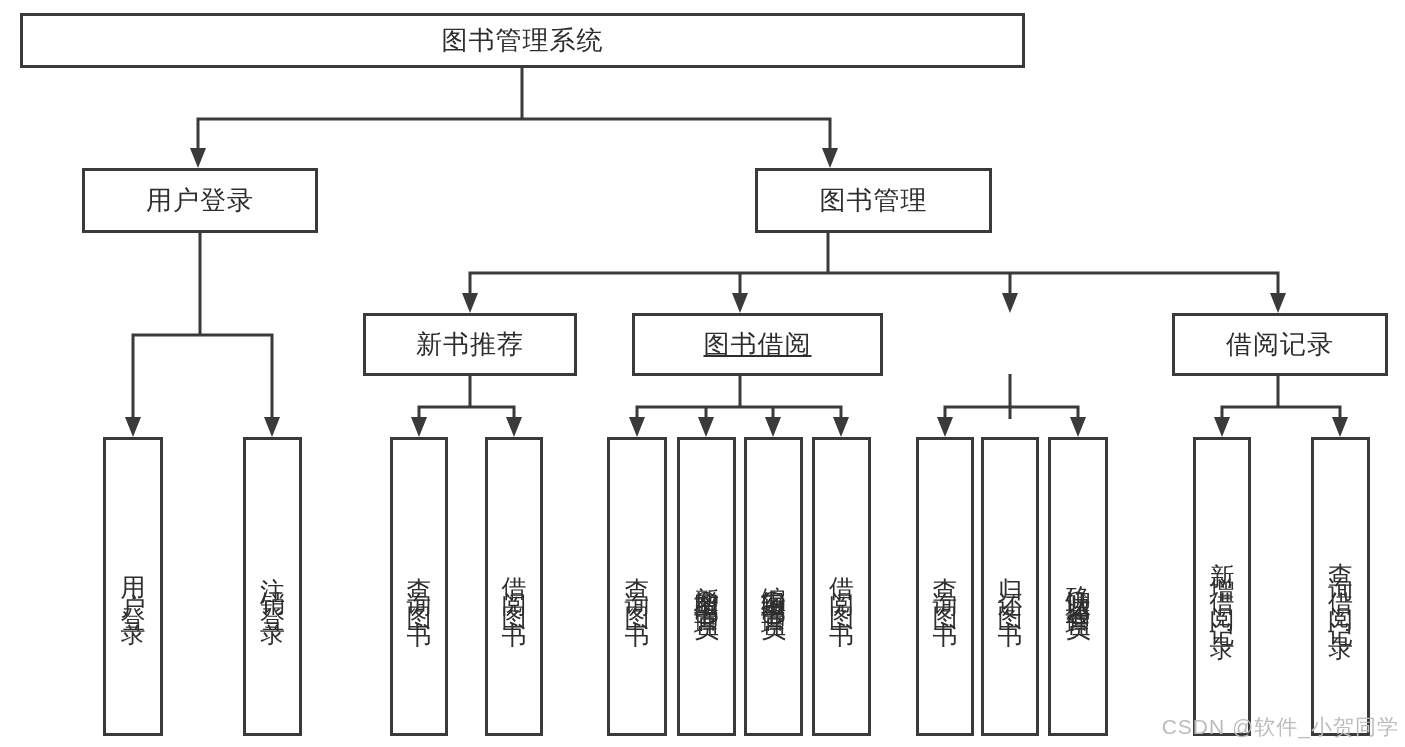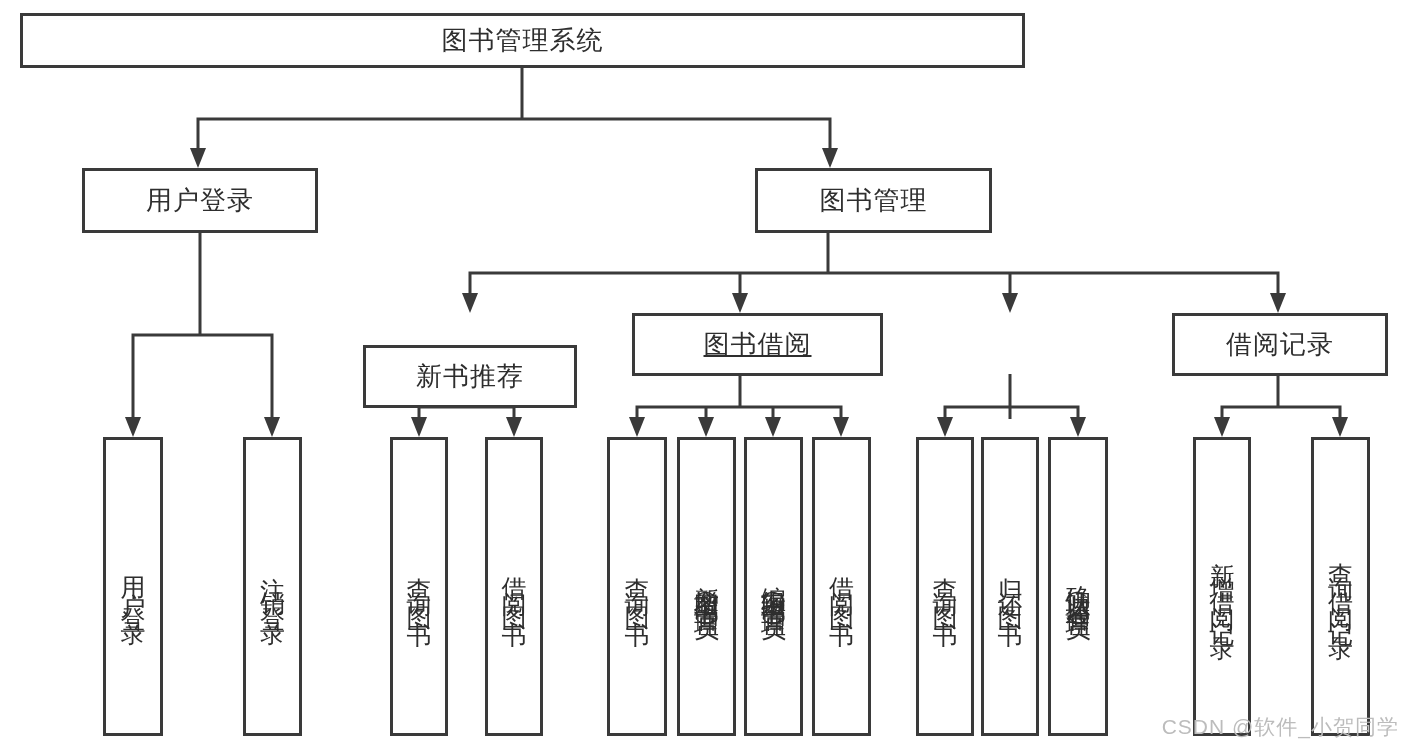--- a/index.html
+++ b/index.html
@@ -98,21 +98,21 @@
     <span>图书管理系统</span>
   </div>
 
   <div class="box" style="left:82px;top:168px;width:236px;height:65px;">
     <span>用户登录</span>
   </div>
   <div class="box" style="left:710px;top:168px;width:237px;height:65px;margin-left:45px;">
     <span>图书管理</span>
   </div>
 
-  <div class="box" style="left:363px;top:313px;width:214px;height:63px;margin-top:32px;">
+  <div class="box" style="left:363px;top:313px;width:214px;height:63px;">
     <span>新书推荐</span>
   </div>
   <div class="box" style="left:632px;top:313px;width:251px;height:63px;text-decoration:underline;">
     <span>图书借阅</span>
   </div>
   <div class="box" style="left:1172px;top:313px;width:216px;height:63px;">
     <span>借阅记录</span>
   </div>
 
   <div class="vbox" style="left:103px;top:437px;width:60px;height:299px;">

